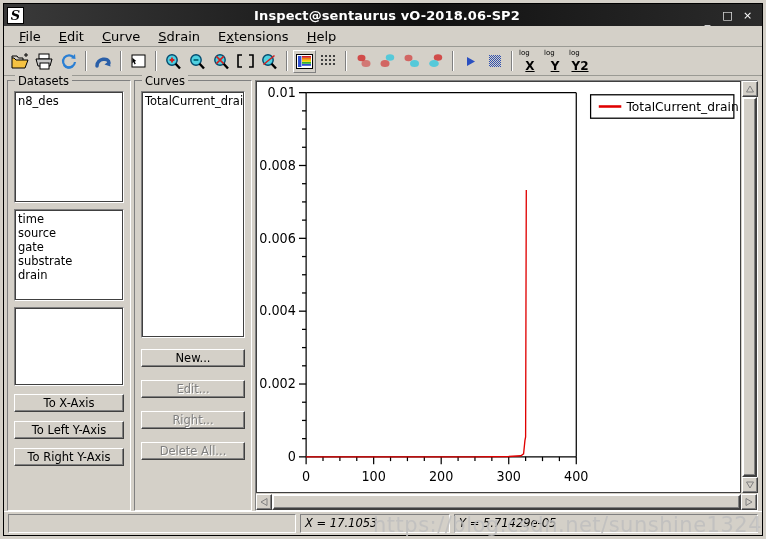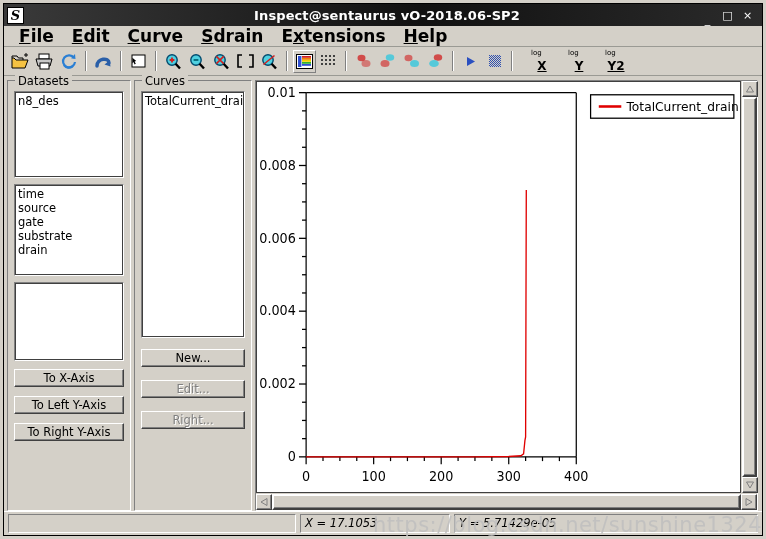--- a/index.html
+++ b/index.html
@@ -59,24 +59,23 @@
   
   .menubar {
     height: 21px;
     background: #d4d0c8;
     border-bottom: 1px solid #9a9a94;
     display: flex; align-items: center;
     padding-left: 6px;
     flex: 0 0 auto;
   }
   .menu-item {
-    font-size: 17px; color: #000;
+    font-size: 13px; color: #000;
     padding: 2px 9px;
     cursor: default;
-    font-weight: bold;
   }
   .menu-item u { text-decoration: underline; }
 
   
   .toolbar {
     height: 29px;
     background: #d4d0c8;
     border-bottom: 1px solid #9a9a94;
     display: flex; align-items: center;
     padding-left: 5px;
@@ -97,21 +96,20 @@
     width: 2px; height: 20px;
     border-left: 1px solid #808080;
     border-right: 1px solid #ffffff;
     margin: 0 4px;
   }
   .logbtn {
     width: 24px; height: 24px;
     position: relative;
     display:flex; align-items:flex-end; justify-content:center;
     cursor: default;
-    margin-left: 12px;
   }
   .logbtn .sup {
     position: absolute; top: 1px; left: 1px;
     font-size: 7px; color: #000; line-height: 1;
   }
   .logbtn .axl {
     font-size: 12px; font-weight: bold; color: #000;
     text-decoration: underline;
     line-height: 13px;
   }
@@ -474,21 +472,21 @@
         <span class="sup">log</span>
         <span class="axl">Y2</span>
       </div>
     </div>
 
     <div class="body">
 
       <div class="group panel-datasets">
         <div class="legend">Datasets</div>
 
-        <div class="listbox" style="height:87px;">
+        <div class="listbox" style="height:112px;">
           <div class="lb-item">n8_des</div>
         </div>
 
         <div style="height:6px;"></div>
 
         <div class="listbox" style="height:92px;">
           <div class="lb-item">time</div>
           <div class="lb-item">source</div>
           <div class="lb-item">gate</div>
           <div class="lb-item">substrate</div>
@@ -516,20 +514,21 @@
         </div>
 
         <div style="height:11px;"></div>
 
         <div class="btn">New...</div>
         <div style="height:13px;"></div>
         <div class="btn disabled">Edit...</div>
         <div style="height:13px;"></div>
         <div class="btn disabled">Right...</div>
         <div style="height:13px;"></div>
+        <div class="btn disabled">Delete All...</div>
       </div>
 
       <div class="plot-outer">
         <div class="plot-row">
           <div class="plot-canvas-wrap">
             <svg id="chart-svg" viewBox="0 0 472 385" preserveAspectRatio="none">
                 <path d="M 48 10 L 312 10" stroke="#000000" stroke-width="1.2" fill="none"></path>
                 <path d="M 48 10 L 48 352" stroke="#000000" stroke-width="1.2" fill="none"></path>
                 <path d="M 48 352 L 312 352" stroke="#000000" stroke-width="1.2" fill="none"></path>
                 <path d="M 312 10 L 312 352" stroke="#000000" stroke-width="1.2" fill="none"></path>

